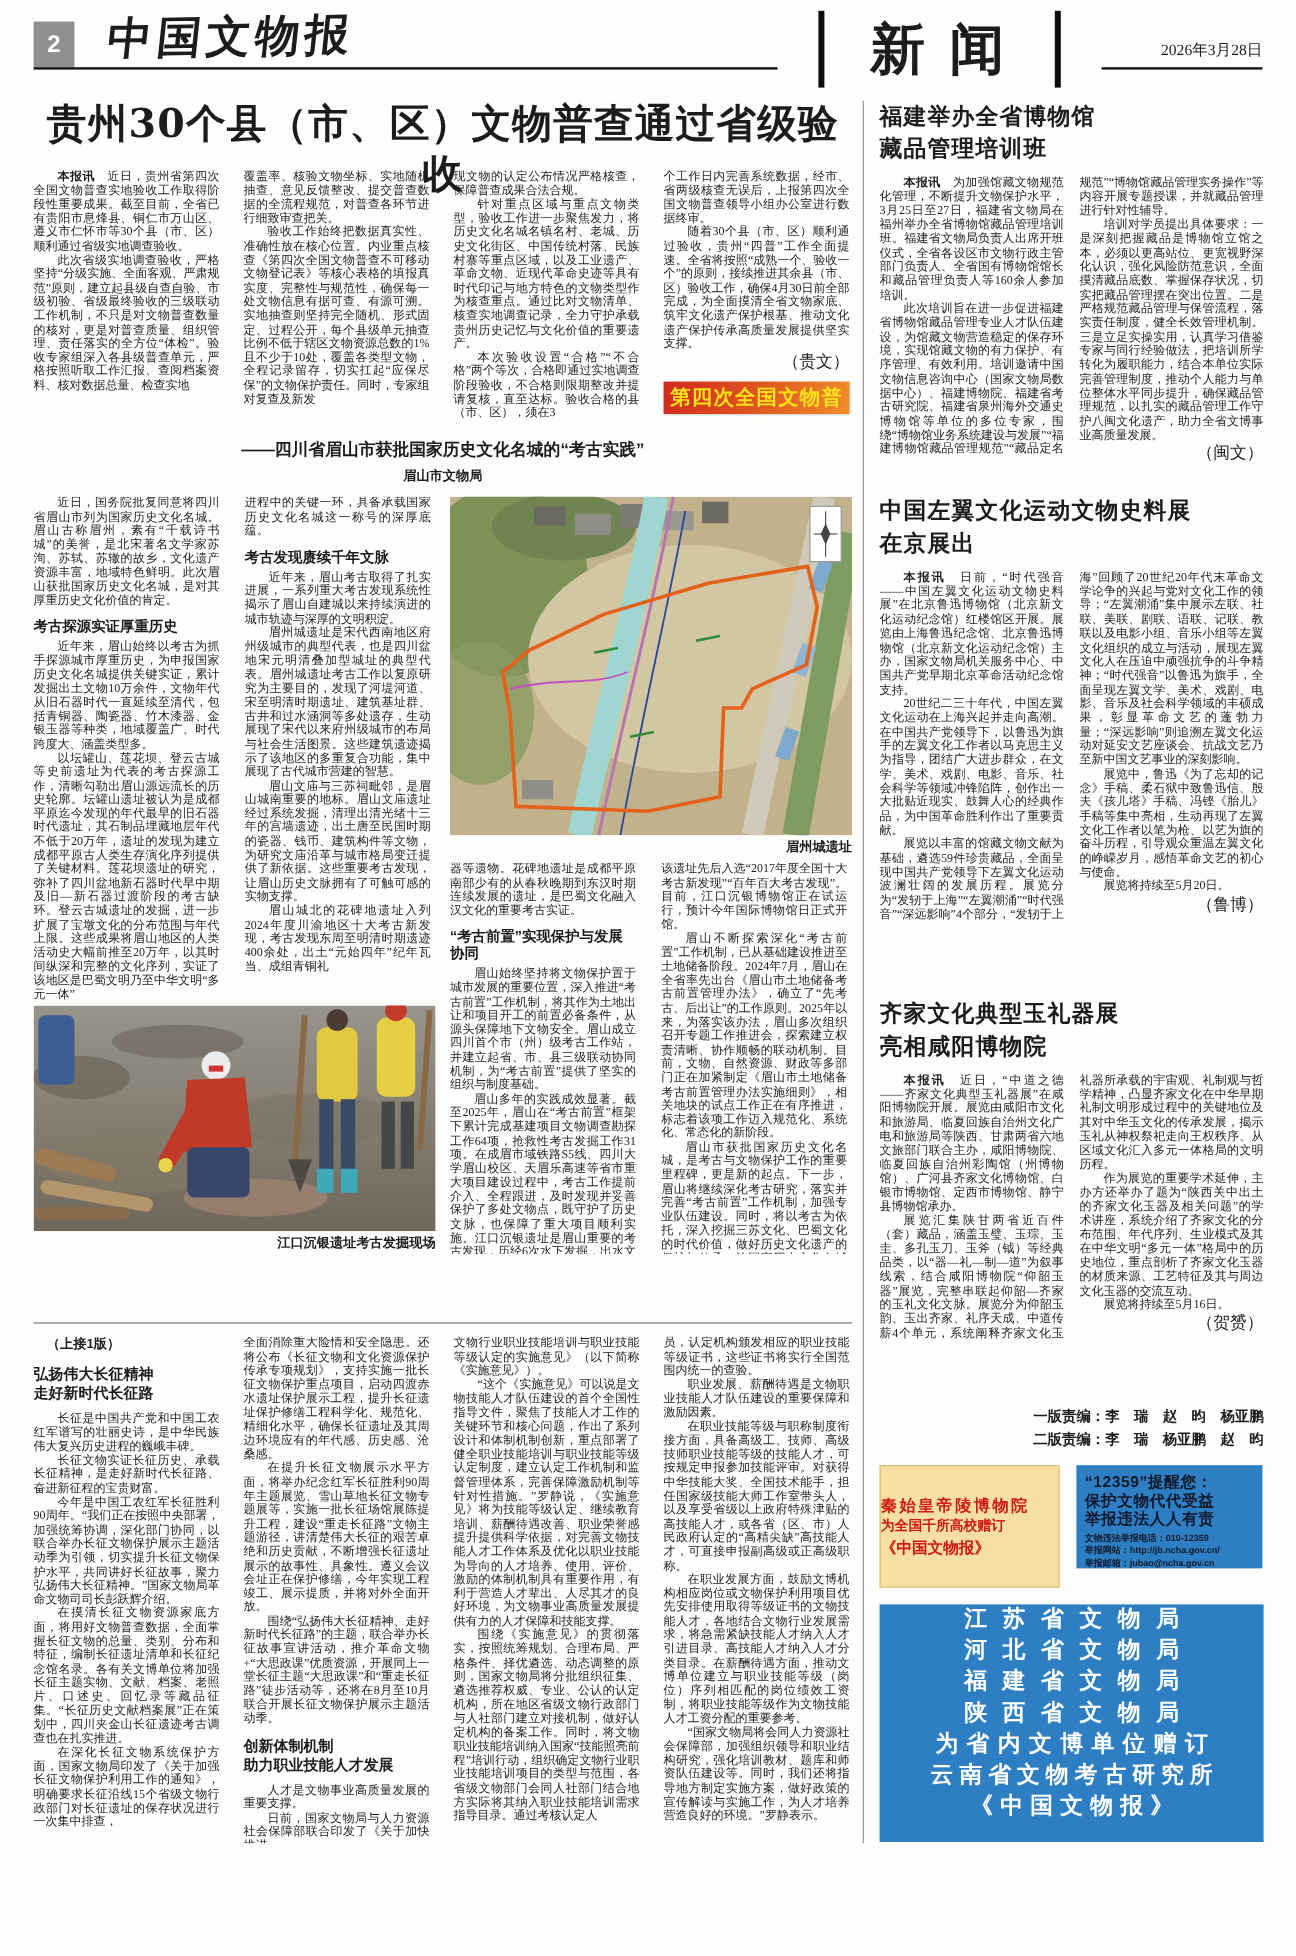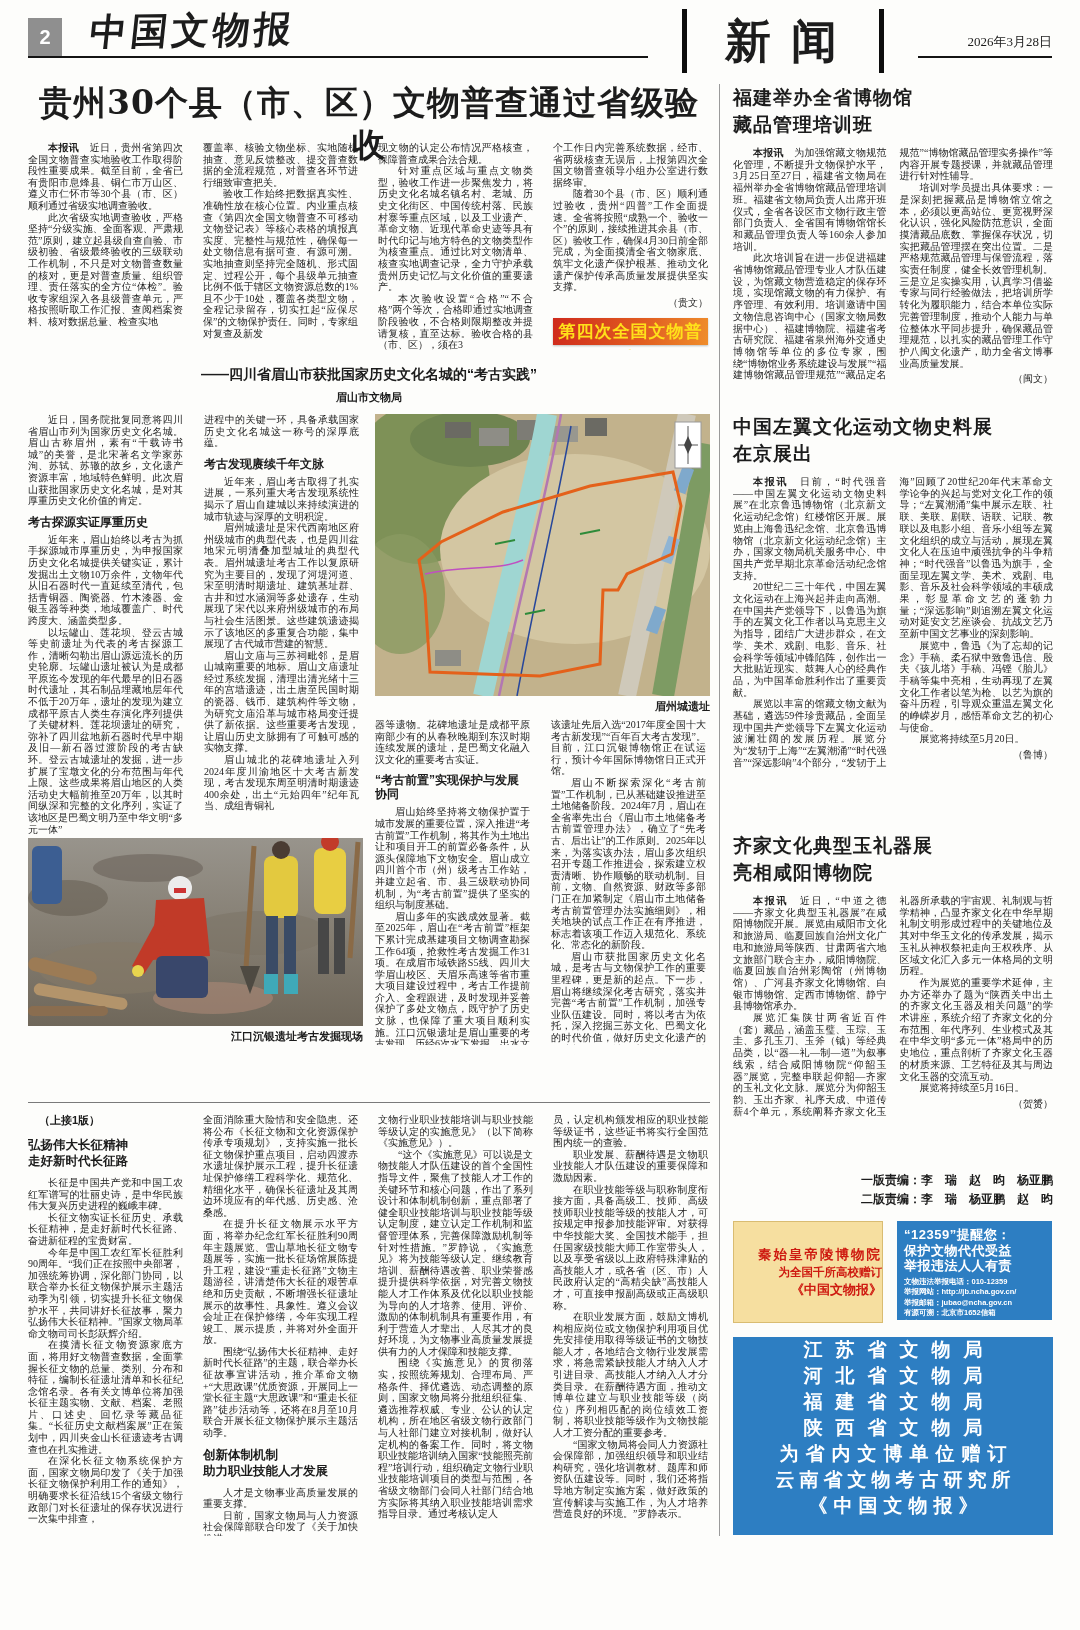--- a/index.html
+++ b/index.html
@@ -14,21 +14,21 @@
   .section-wrap{position:absolute;left:648px;top:3px;width:270px;height:76px;background:#fdfdfb;
                 display:flex;align-items:center;justify-content:center;gap:22px;z-index:2;}
   .sbar{width:5px;height:64px;background:#0d0d0d;}
   .section-title{font:900 46px/64px "Liberation Sans",sans-serif;letter-spacing:20px;padding-left:16px;text-align:center;}
   .date{position:absolute;right:28px;top:34px;font:400 13px/16px "Liberation Serif",serif;}
   
   .col{width:155px;flex:0 0 155px;}
   p.pi,p.pc{margin:0;font-size:10px;line-height:11.6px;text-align:justify;}
   p.pi{text-indent:2em;}
   .sub{font:700 12px/14px "Liberation Sans",sans-serif;margin:8px 0 5px;}
-  .sig{margin:4px 0 0;font-size:10px;line-height:12px;text-align:right;}
+  .sig{margin:4px 0 0;font-size:14px;line-height:12px;text-align:right;}
   .note{margin:0 0 10px;font:700 11px/13px "Liberation Sans",sans-serif;text-indent:1em;}
   
   .gz-title{position:absolute;left:28px;top:82px;width:682px;text-align:center;
             font:900 33px/42px "DejaVu Serif",serif;letter-spacing:1px;}
   .gz-body{position:absolute;left:28px;top:142px;width:682px;height:208px;display:flex;gap:20px;overflow:hidden;}
   .banner{margin-top:9px;height:27px;background:linear-gradient(100deg,#cf2a1c,#e05a20 55%,#ef8d2b);
           color:#ffe11a;font:900 17px/27px "Liberation Sans",sans-serif;text-align:center;letter-spacing:1px;
           box-shadow:0 1px 2px rgba(0,0,0,.25);}
   
   .kg{position:absolute;left:28px;top:358px;width:682px;}
@@ -50,25 +50,25 @@
   
   .vrule{position:absolute;left:719px;top:84px;width:1px;height:1452px;background:#9a9a9a;}
   .right{position:absolute;left:733px;top:84px;width:320px;}
   .r-title{text-align:left;font:800 19px/27px "Liberation Sans",sans-serif;letter-spacing:1px;}
   .r-body{margin-top:9px;column-count:2;column-gap:13px;height:auto;overflow:hidden;}
   .r-body p.pi,.r-body p.pc{font-size:10px;line-height:11.7px;}
   .fj-body{height:240px;} .zy-body{height:332px;} .qj-body{height:258px;} .mt-zy{margin-top:26px;} .mt-qj{margin-top:24px;}
   .editors{margin-top:18px;text-align:right;font:700 12px/19px "Liberation Sans",sans-serif;}
   .adrow{margin-top:12px;display:flex;gap:14px;}
   .ad-yellow{width:150px;height:102px;background:#f6dfa0;border:1px solid #d9bc72;box-sizing:border-box;
-             display:flex;flex-direction:column;justify-content:center;text-align:right;color:#ce1a10;}
+             display:flex;flex-direction:column;justify-content:center;text-align:left;color:#ce1a10;}
   .ay1{font:900 13.5px/18px "Liberation Sans",sans-serif;letter-spacing:2px;}
   .ay2{font:700 11.5px/17px "Liberation Sans",sans-serif;}
   .ay3{font:900 13px/18px "Liberation Sans",sans-serif;}
-  .ad-blue{width:155px;height:99px;background:#2d7ec2;color:#ffffff;box-sizing:border-box;padding:6px 7px;overflow:hidden;}
+  .ad-blue{width:155px;height:86px;background:#2d7ec2;color:#0f172a;box-sizing:border-box;padding:6px 7px;overflow:hidden;}
   .ab-big{font:900 13px/15.5px "Liberation Sans",sans-serif;letter-spacing:.5px;}
   .ab-sm{font:700 7.5px/10.6px "Liberation Sans",sans-serif;margin-top:3px;}
   .bigblue{margin-top:14px;width:320px;height:198px;background:#2d7ec2;color:#fff;display:flex;
            flex-direction:column;text-align:center;}
   .bb-l{font:900 19px/26px "Liberation Sans",sans-serif;}
   .ls-a{letter-spacing:13px;padding-left:13px;} .ls-b{letter-spacing:5px;padding-left:5px;}
   .ls-c{letter-spacing:7px;padding-left:7px;} .ls-d{letter-spacing:6px;padding-left:6px;}
 </style>
 </head>
 <body>

